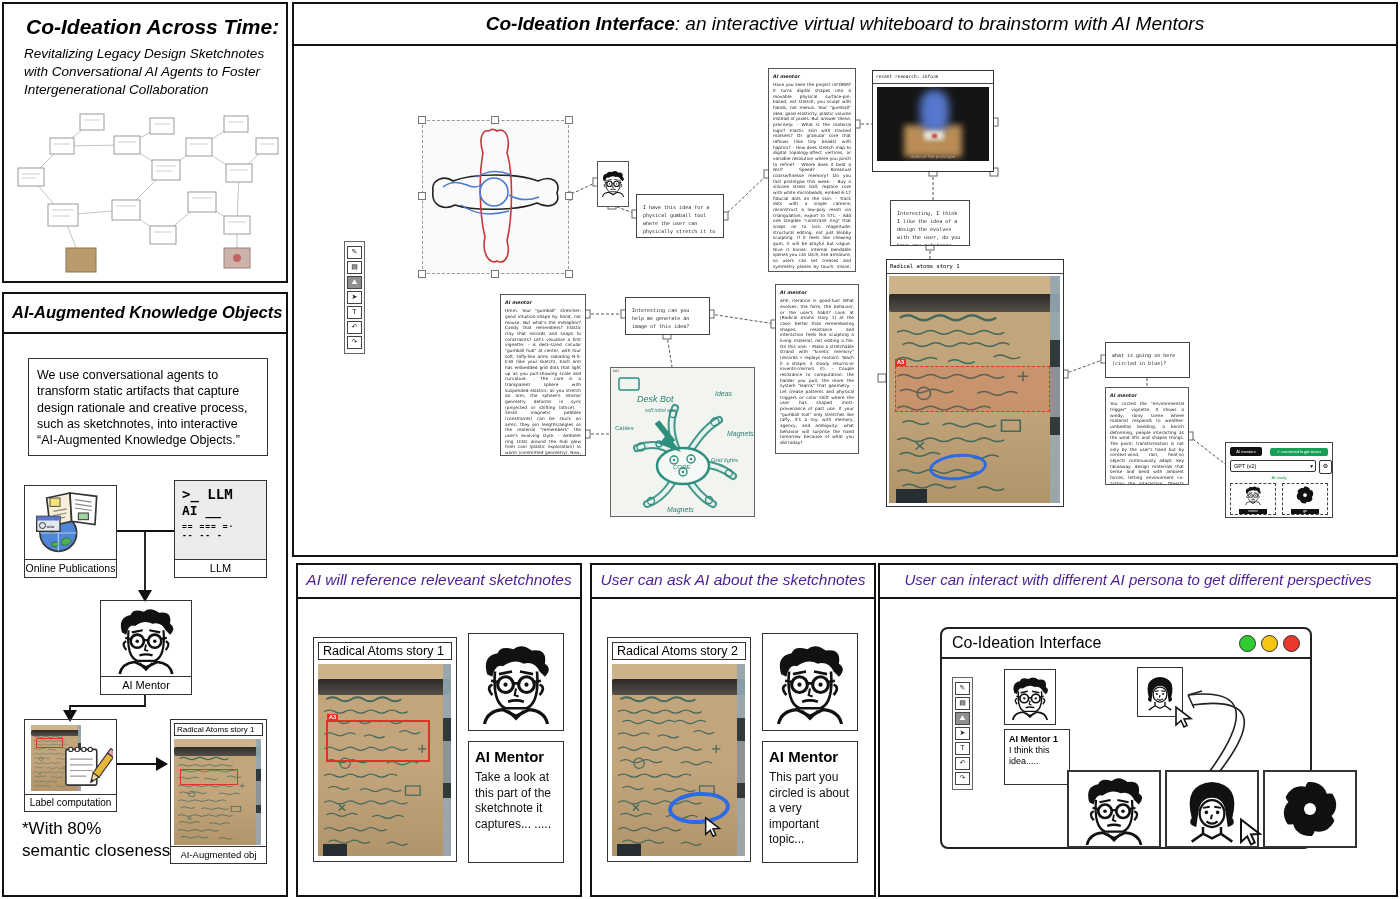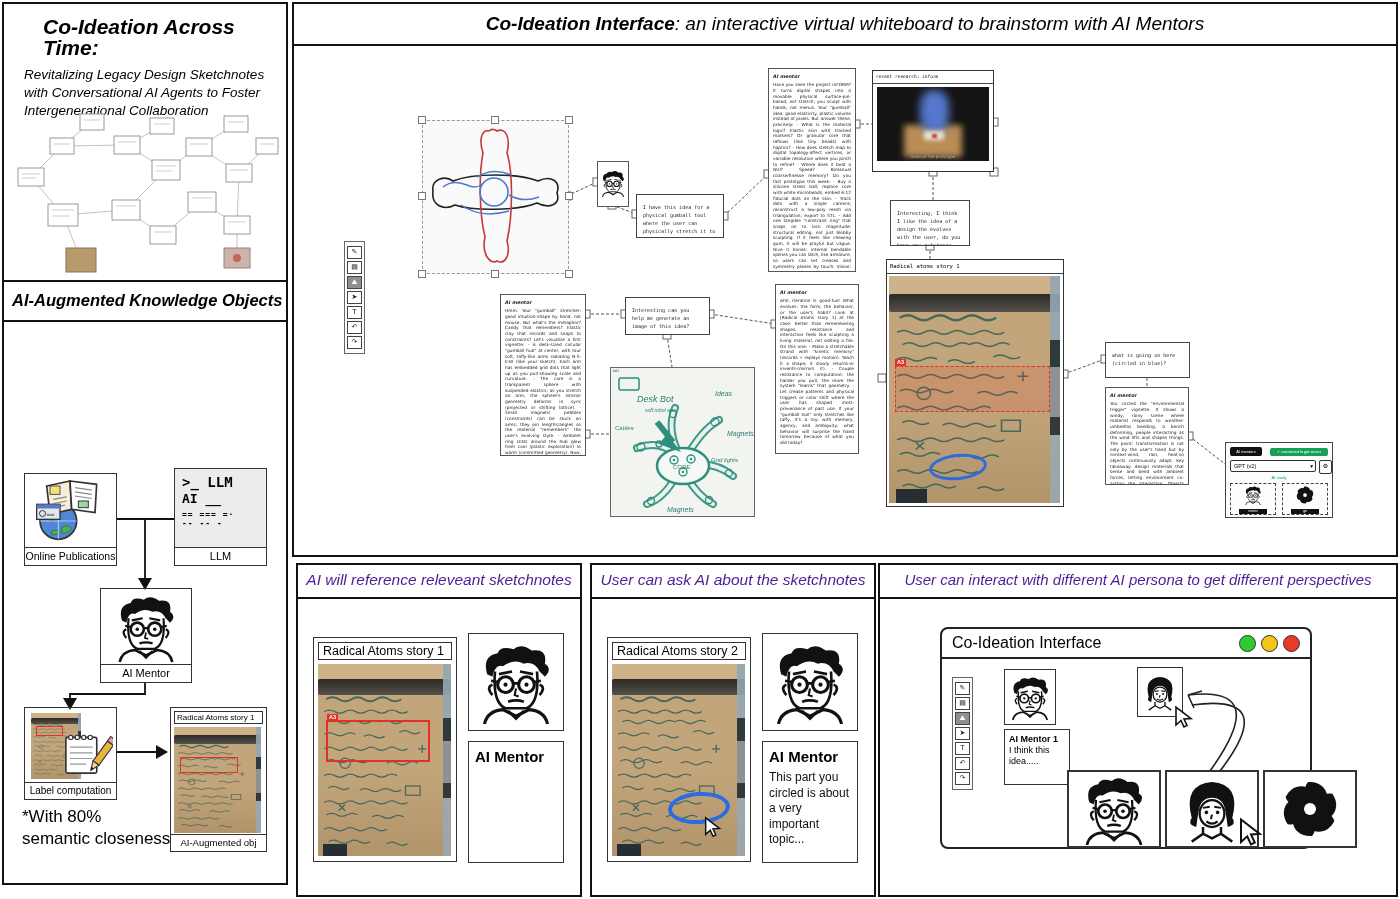--- a/index.html
+++ b/index.html
@@ -136,21 +136,21 @@
       <rect x="8" y="34" width="28" height="5" fill="#5b79c8"></rect>
       <circle cx="15" cy="45" r="3.6" fill="none" stroke="#333" stroke-width="1.2"></circle>
       <text x="20" y="48" font-family="DejaVu Sans Mono,monospace" font-size="5" fill="#111">www</text>
     </symbol>
   </defs>
 </svg>
 
 <div id="stage">
 
   <div class="box" style="left:2px;top:2px;width:286px;height:281px">
-    <div style="font:bold italic 21px/1 'Liberation Sans',sans-serif;padding:12px 0 0 39px">Co-Ideation Across Time:</div>
+    <div style="font:bold italic 21px/1 'Liberation Sans',sans-serif;padding:12px 0 0 22px">Co-Ideation Across Time:</div>
     <div style="font:italic 13.5px/1.35 'Liberation Sans',sans-serif;padding:8px 14px 0 20px;width:252px">Revitalizing Legacy Design Sketchnotes with Conversational AI Agents to Foster Intergenerational Collaboration</div>
     <svg width="272" height="166" style="position:absolute;left:6px;top:104px">
       <g stroke="#c4c4c4" stroke-width="1">
         <line x1="21" y1="69" x2="52" y2="38"></line>
           <line x1="52" y1="38" x2="82" y2="14"></line>
           <line x1="52" y1="38" x2="117" y2="37"></line>
         <line x1="117" y1="37" x2="152" y2="18"></line>
           <line x1="117" y1="37" x2="156" y2="62"></line>
           <line x1="156" y1="62" x2="189" y2="39"></line>
         <line x1="189" y1="39" x2="226" y2="16"></line>
@@ -185,22 +185,23 @@
       </g>
       <rect x="56" y="140" width="30" height="24" fill="#b99a6c" stroke="#8a7350"></rect>
       <rect x="214" y="140" width="26" height="20" fill="#cdb4ab" stroke="#9a8078"></rect>
       <circle cx="227" cy="150" r="4" fill="#c0504d" opacity=".8"></circle>
       <g stroke="#cfcfcf" stroke-width="1">
         <path d="M12 66 h18 M12 70 h14 M44 36 h16 M74 12 h16 M108 34 h18 M144 16 h16 M180 36 h18 M218 14 h16 M250 36 h14 M146 58 h20 M146 63 h16 M220 62 h18 M42 102 h22 M42 108 h18 M106 98 h20 M182 90 h20 M144 124 h18 M218 114 h18"></path>
       </g>
     </svg>
   </div>
 
-  <div class="box" style="left:2px;top:280px;width:286px;height:605px">
+  <div class="box" style="left:2px;top:292px;width:286px;height:605px">
     <div style="height:38px;border-bottom:2px solid #111;font:bold italic 16.5px/36px 'Liberation Sans',sans-serif;padding-left:8px">AI-Augmented Knowledge Objects</div>
+    <div class="thin" style="position:absolute;left:24px;top:64px;width:240px;height:98px;border:1.5px solid #333;padding:8px;box-sizing:border-box;font:12.5px/1.3 'Liberation Sans',sans-serif">We use conversational agents to transform static artifacts that capture design rationale and creative process, such as sketchnotes, into interactive “AI-Augmented Knowledge Objects.”</div>
 
     <svg width="282" height="601" style="position:absolute;left:0;top:0;pointer-events:none">
       <g stroke="#111" stroke-width="1.8" fill="none">
         <path d="M113 237 H170 M141 237 V300"></path>
         <path d="M141 401 V412 H66 V420"></path>
         <path d="M113 470 H156"></path>
       </g>
       <polygon points="141,308 134,296 148,296" fill="#111"></polygon>
       <polygon points="66,428 59,416 73,416" fill="#111"></polygon>
       <polygon points="164,470 152,463 152,477" fill="#111"></polygon>
@@ -482,20 +483,21 @@
         </div>
       </div>
     </div>
     <div class="avbox" style="left:170px;top:68px;width:96px;height:98px">
       <svg width="84" height="88">
           <use href="#avman"></use>
         </svg>
     </div>
     <div class="mcard" style="left:170px;top:176px;width:96px;height:122px">
       <div class="mname">AI Mentor</div>
+      <div class="mtxt">Take a look at this part of the sketchnote it captures... .....</div>
     </div>
   </div>
 
   <div class="box" style="left:590px;top:563px;width:286px;height:334px">
     <div class="ptitle">User can ask AI about the sketchnotes</div>
     <div class="frame" style="left:15px;top:72px;width:144px;height:225px">
       <div class="ftitle">Radical Atoms story 2</div>
       <div class="kraft" style="left:4px;top:26px;width:133px;height:192px">
         <div class="band"></div>
           <div class="strip"></div>

